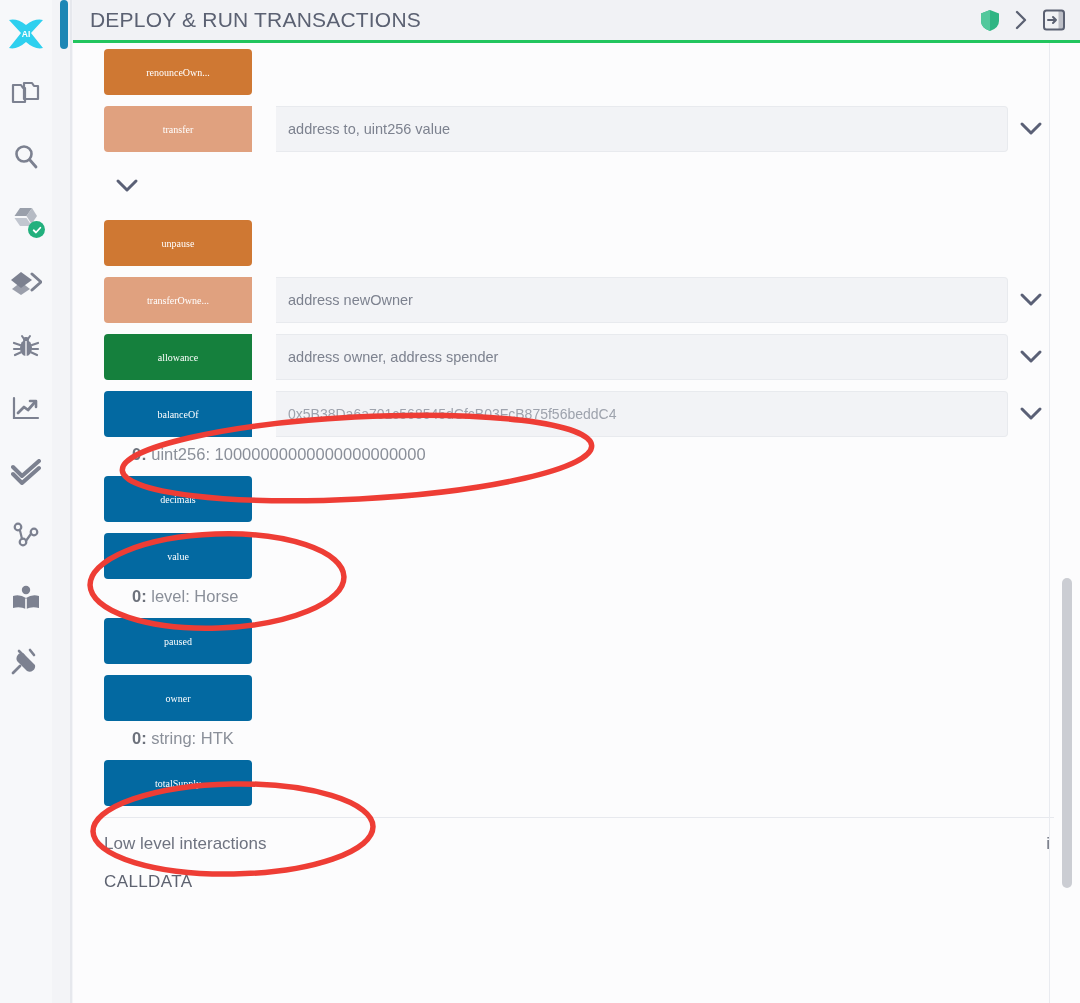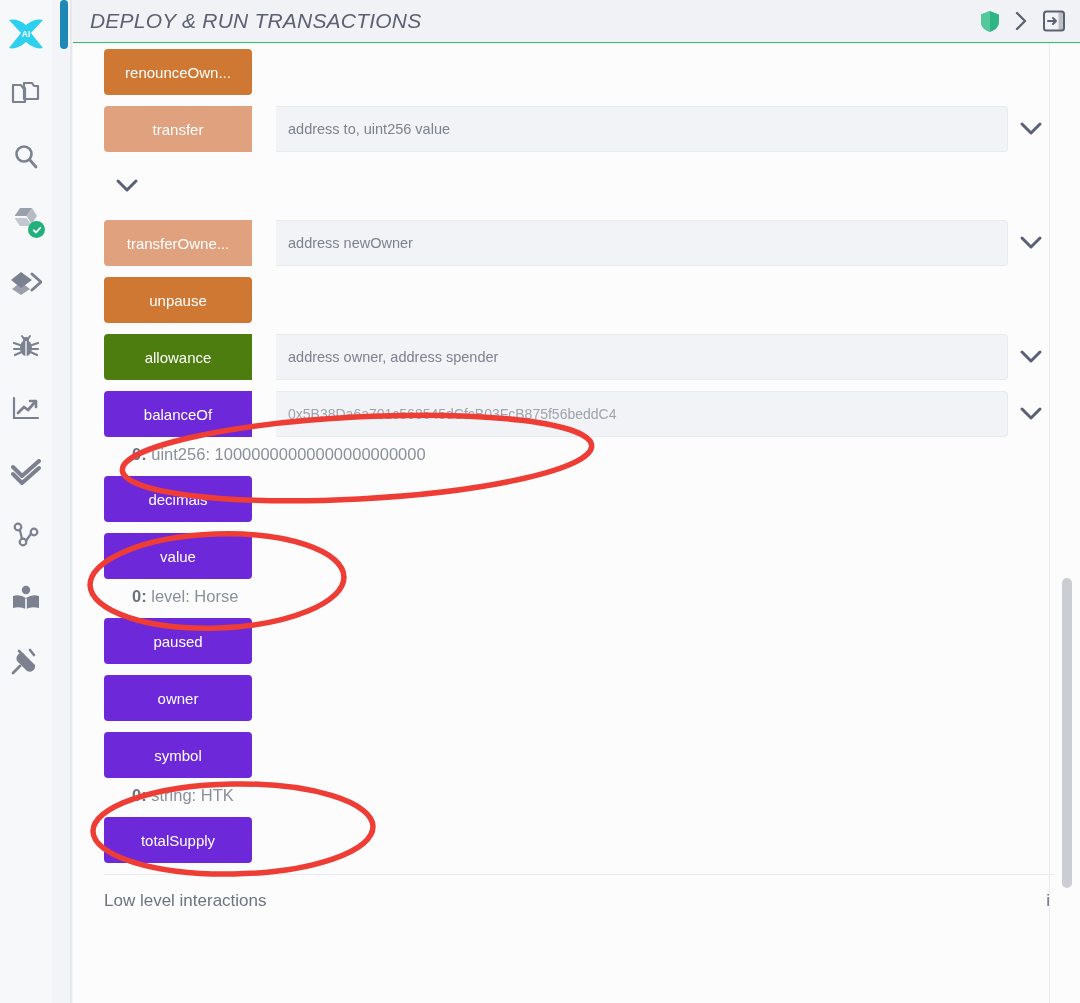--- a/index.html
+++ b/index.html
@@ -79,22 +79,21 @@
     flex-direction: column;
     overflow: hidden;
   }
   .panel-header {
     height: 43px;
     flex: 0 0 43px;
     background: #f1f2f5;
     display: flex;
     align-items: center;
     padding: 0 14px 0 17px;
-    border-bottom: 1px solid #22c55e;
-    font-style: italic;
+    border-bottom: 3px solid #22c55e;
   }
   .panel-title {
     font-size: 21px;
     letter-spacing: 0.2px;
     color: #5b6172;
     font-weight: 400;
     flex: 1 1 auto;
     white-space: nowrap;
   }
   .header-actions { display: flex; align-items: center; gap: 14px; }
@@ -117,39 +116,39 @@
     margin-bottom: 11px;
     min-height: 46px;
   }
 
   .fn-btn {
     width: 148px;
     flex: 0 0 148px;
     border: none;
     border-radius: 4px;
     color: #ffffff;
-    font-size: 15px;
-    font-family: Liberation Sans, sans-serif;
+    font-size: 10px;
+    font-family: Liberation Serif, serif;
     display: flex;
     align-items: center;
     justify-content: center;
     cursor: pointer;
     white-space: nowrap;
     overflow: hidden;
     padding: 0 6px;
     min-height: 46px;
   }
   .fn-btn.has-input {
     border-top-right-radius: 0;
     border-bottom-right-radius: 0;
   }
   .c-orange-dark { background: #cf7833; }
   .c-orange-light { background: #e0a17f; }
-  .c-blue-light { background: #4d7c0f; }
-  .c-blue-dark { background: #6d28d9; }
+  .c-blue-light { background: #15803d; }
+  .c-blue-dark { background: #0369a1; }
 
   .fn-input {
     flex: 1 1 auto;
     background: #f2f3f6;
     border: 1px solid #e8eaee;
     border-left: none;
     border-radius: 0 4px 4px 0;
     padding: 0 12px;
     display: flex;
     align-items: center;
@@ -397,32 +396,32 @@
             </div>
           </div>
           <div class="fn-row">
             <div class="fn-caret">
               <svg width="24" height="16" viewBox="0 0 24 16">
                 <path d="M3 3 L12 12 L21 3" fill="none" stroke="#5a6076" stroke-width="3" stroke-linecap="round" stroke-linejoin="round"></path>
               </svg>
             </div>
           </div>
           <div class="fn-row">
+            <button class="fn-btn c-orange-dark">unpause</button>
+          </div>
+          <div class="fn-row">
             <button class="fn-btn c-orange-light has-input">transferOwne...</button>
             <div class="fn-input">address newOwner</div>
             <div class="fn-caret">
               <svg width="24" height="16" viewBox="0 0 24 16">
                 <path d="M3 3 L12 12 L21 3" fill="none" stroke="#5a6076" stroke-width="3" stroke-linecap="round" stroke-linejoin="round"></path>
               </svg>
             </div>
           </div>
           <div class="fn-row">
-            <button class="fn-btn c-orange-dark">unpause</button>
-          </div>
-          <div class="fn-row">
             <button class="fn-btn c-blue-light has-input">allowance</button>
             <div class="fn-input">address owner, address spender</div>
             <div class="fn-caret">
               <svg width="24" height="16" viewBox="0 0 24 16">
                 <path d="M3 3 L12 12 L21 3" fill="none" stroke="#5a6076" stroke-width="3" stroke-linecap="round" stroke-linejoin="round"></path>
               </svg>
             </div>
           </div>
           <div class="fn-row">
             <button class="fn-btn c-blue-dark has-input">balanceOf</button>
@@ -440,35 +439,33 @@
           <div class="fn-row">
             <button class="fn-btn c-blue-dark">value</button>
           </div>
           <div class="fn-result"><b>0:</b><span> level: Horse</span></div>
           <div class="fn-row">
             <button class="fn-btn c-blue-dark">paused</button>
           </div>
           <div class="fn-row">
             <button class="fn-btn c-blue-dark">owner</button>
           </div>
-          <div class="fn-row">
-            <button class="fn-btn c-blue-dark">symbol</button>
-          </div>
           <div class="fn-result"><b>0:</b><span> string: HTK</span></div>
           <div class="fn-row">
             <button class="fn-btn c-blue-dark">totalSupply</button>
           </div>
         </div>
 
       <div class="panel-footer">
         <div class="footer-rule"></div>
         <div class="footer-row">
           <span class="footer-label">Low level interactions</span>
           <span class="footer-info">i</span>
         </div>
+        <div class="footer-calldata">CALLDATA</div>
       </div>
 
       <div class="panel-right-edge"></div>
     </div>
 
     <div class="right-scroll-track"></div>
     <div class="right-scroll-thumb"></div>
   </div>
 
   <svg class="annot-layer" id="annot-layer" width="1080" height="1003" viewBox="0 0 1080 1003">

